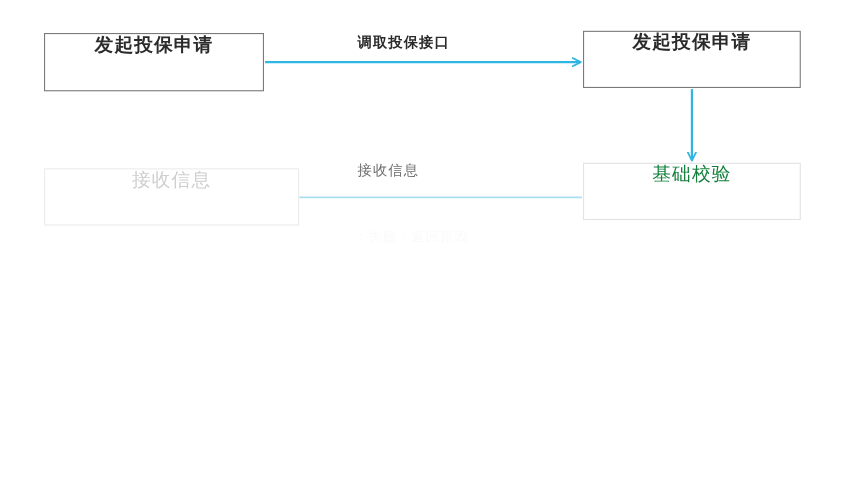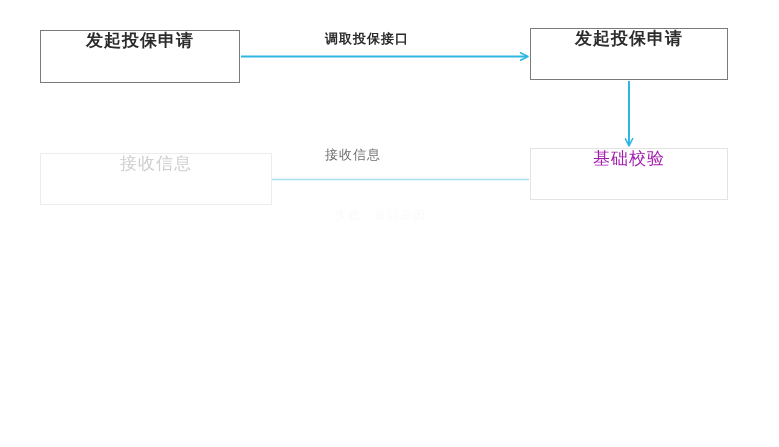--- a/index.html
+++ b/index.html
@@ -43,21 +43,21 @@
   .node.strong .node-label {
     color: #2b2b2b;
     font-weight: 700;
   }
 
   
   .node.faint {
     border: 1px solid #e3e3e3;
   }
   .node.faint .node-label {
-    color: #a21caf;
+    color: #15803d;
     font-weight: 400;
   }
 
   .node.ghost {
     border: 1px solid #ececec;
   }
   .node.ghost .node-label {
     color: #cfcfcf;
     font-weight: 400;
   }

